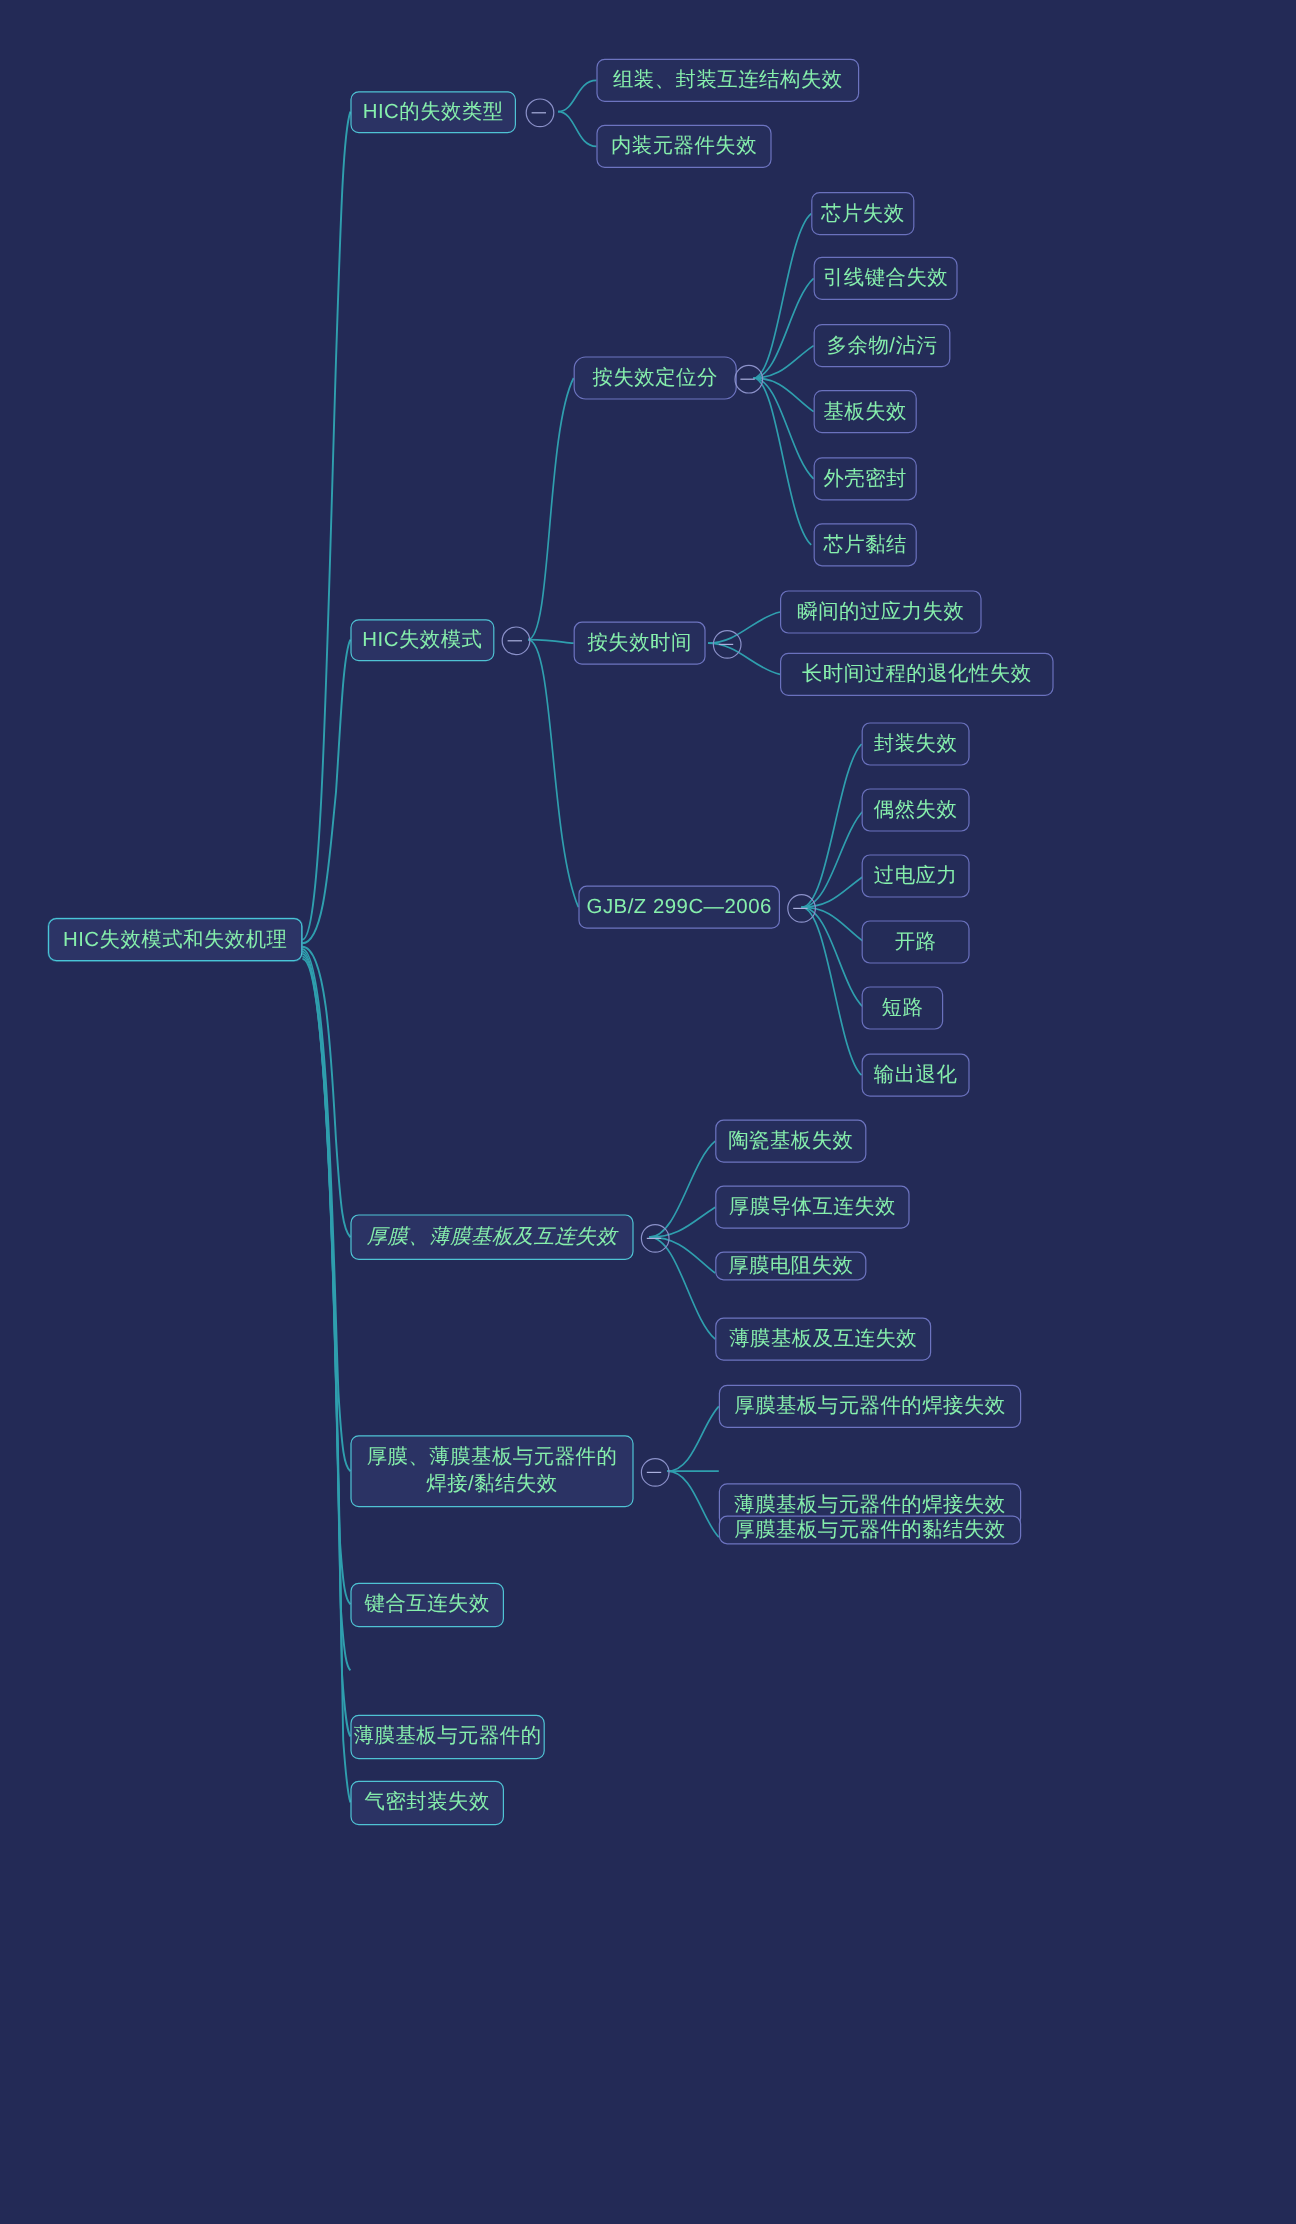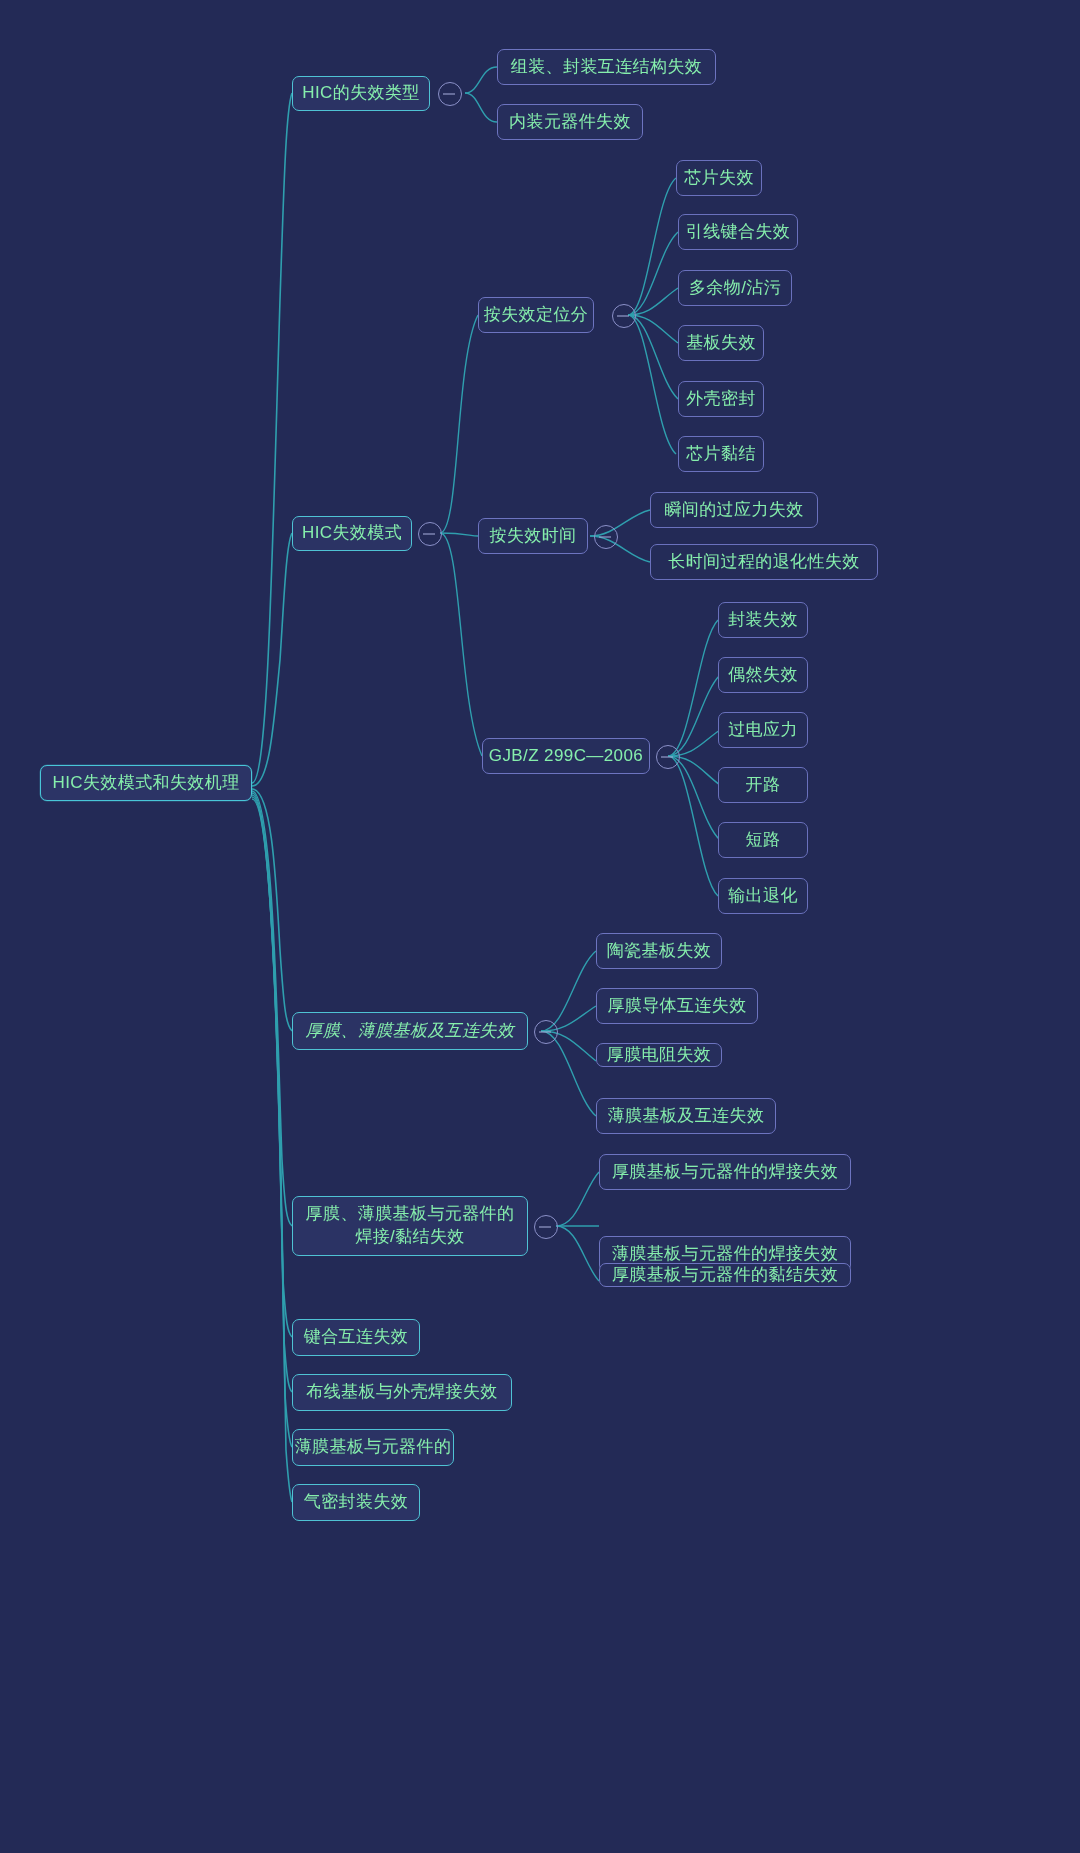--- a/index.html
+++ b/index.html
@@ -139,21 +139,21 @@
   </div>
   <div class="node n-l2" style="left:497px;top:104px;width:146px;height:36px;">
     <span>内装元器件失效</span>
   </div>
 
   <div class="node n-l1" style="left:292px;top:516px;width:120px;height:35px;">
     <span>HIC失效模式</span>
   </div>
   <div class="toggle" style="left:418px;top:522px;"></div>
 
-  <div class="node n-l2" style="left:478px;top:297px;width:116px;height:36px;">
+  <div class="node n-l2" style="left:478px;top:297px;width:136px;height:36px;border-radius:10px;">
     <span>按失效定位分</span>
   </div>
   <div class="toggle" style="left:612px;top:304px;"></div>
 
   <div class="node n-l3" style="left:676px;top:160px;width:86px;height:36px;">
     <span>芯片失效</span></div>
   <div class="node n-l3" style="left:678px;top:214px;width:120px;height:36px;">
     <span>引线键合失效</span></div>
   <div class="node n-l3" style="left:678px;top:270px;width:114px;height:36px;">
     <span>多余物/沾污</span></div>
@@ -180,21 +180,21 @@
   <div class="toggle" style="left:656px;top:745px;"></div>
 
   <div class="node n-l3" style="left:718px;top:602px;width:90px;height:36px;">
     <span>封装失效</span></div>
   <div class="node n-l3" style="left:718px;top:657px;width:90px;height:36px;">
     <span>偶然失效</span></div>
   <div class="node n-l3" style="left:718px;top:712px;width:90px;height:36px;">
     <span>过电应力</span></div>
   <div class="node n-l3" style="left:718px;top:767px;width:90px;height:36px;">
     <span>开路</span></div>
-  <div class="node n-l3" style="left:718px;top:822px;width:90px;height:36px;">
+  <div class="node n-l3" style="left:718px;top:822px;width:68px;height:36px;">
     <span>短路</span></div>
   <div class="node n-l3" style="left:718px;top:878px;width:90px;height:36px;">
     <span>输出退化</span></div>
 
   <div class="node n-l1" style="left:292px;top:1012px;width:236px;height:38px;font-style:italic;">
     <span>厚膜、薄膜基板及互连失效</span>
   </div>
   <div class="toggle" style="left:534px;top:1020px;"></div>
 
   <div class="node n-l2" style="left:596px;top:933px;width:126px;height:36px;">
@@ -215,23 +215,20 @@
   <div class="node n-l2" style="left:599px;top:1154px;width:252px;height:36px;">
     <span>厚膜基板与元器件的焊接失效</span></div>
   <div class="node n-l2" style="left:599px;top:1208px;width:252px;height:36px;margin-top:28px;">
     <span>薄膜基板与元器件的焊接失效</span></div>
   <div class="node n-l2" style="left:599px;top:1263px;width:252px;height:24px;font-family:Liberation Serif, serif;">
     <span>厚膜基板与元器件的黏结失效</span></div>
 
   <div class="node n-l1" style="left:292px;top:1319px;width:128px;height:37px;">
     <span>键合互连失效</span>
   </div>
-  <div class="node n-l1" style="left:292px;top:1374px;width:220px;height:37px;">
-    <span>布线基板与外壳焊接失效</span>
-  </div>
   <div class="node n-l1" style="left:292px;top:1429px;width:162px;height:37px;">
     <span>薄膜基板与元器件的</span>
   </div>
   <div class="node n-l1" style="left:292px;top:1484px;width:128px;height:37px;">
     <span>气密封装失效</span>
   </div>
 
 </div>
 
 </body></html>

